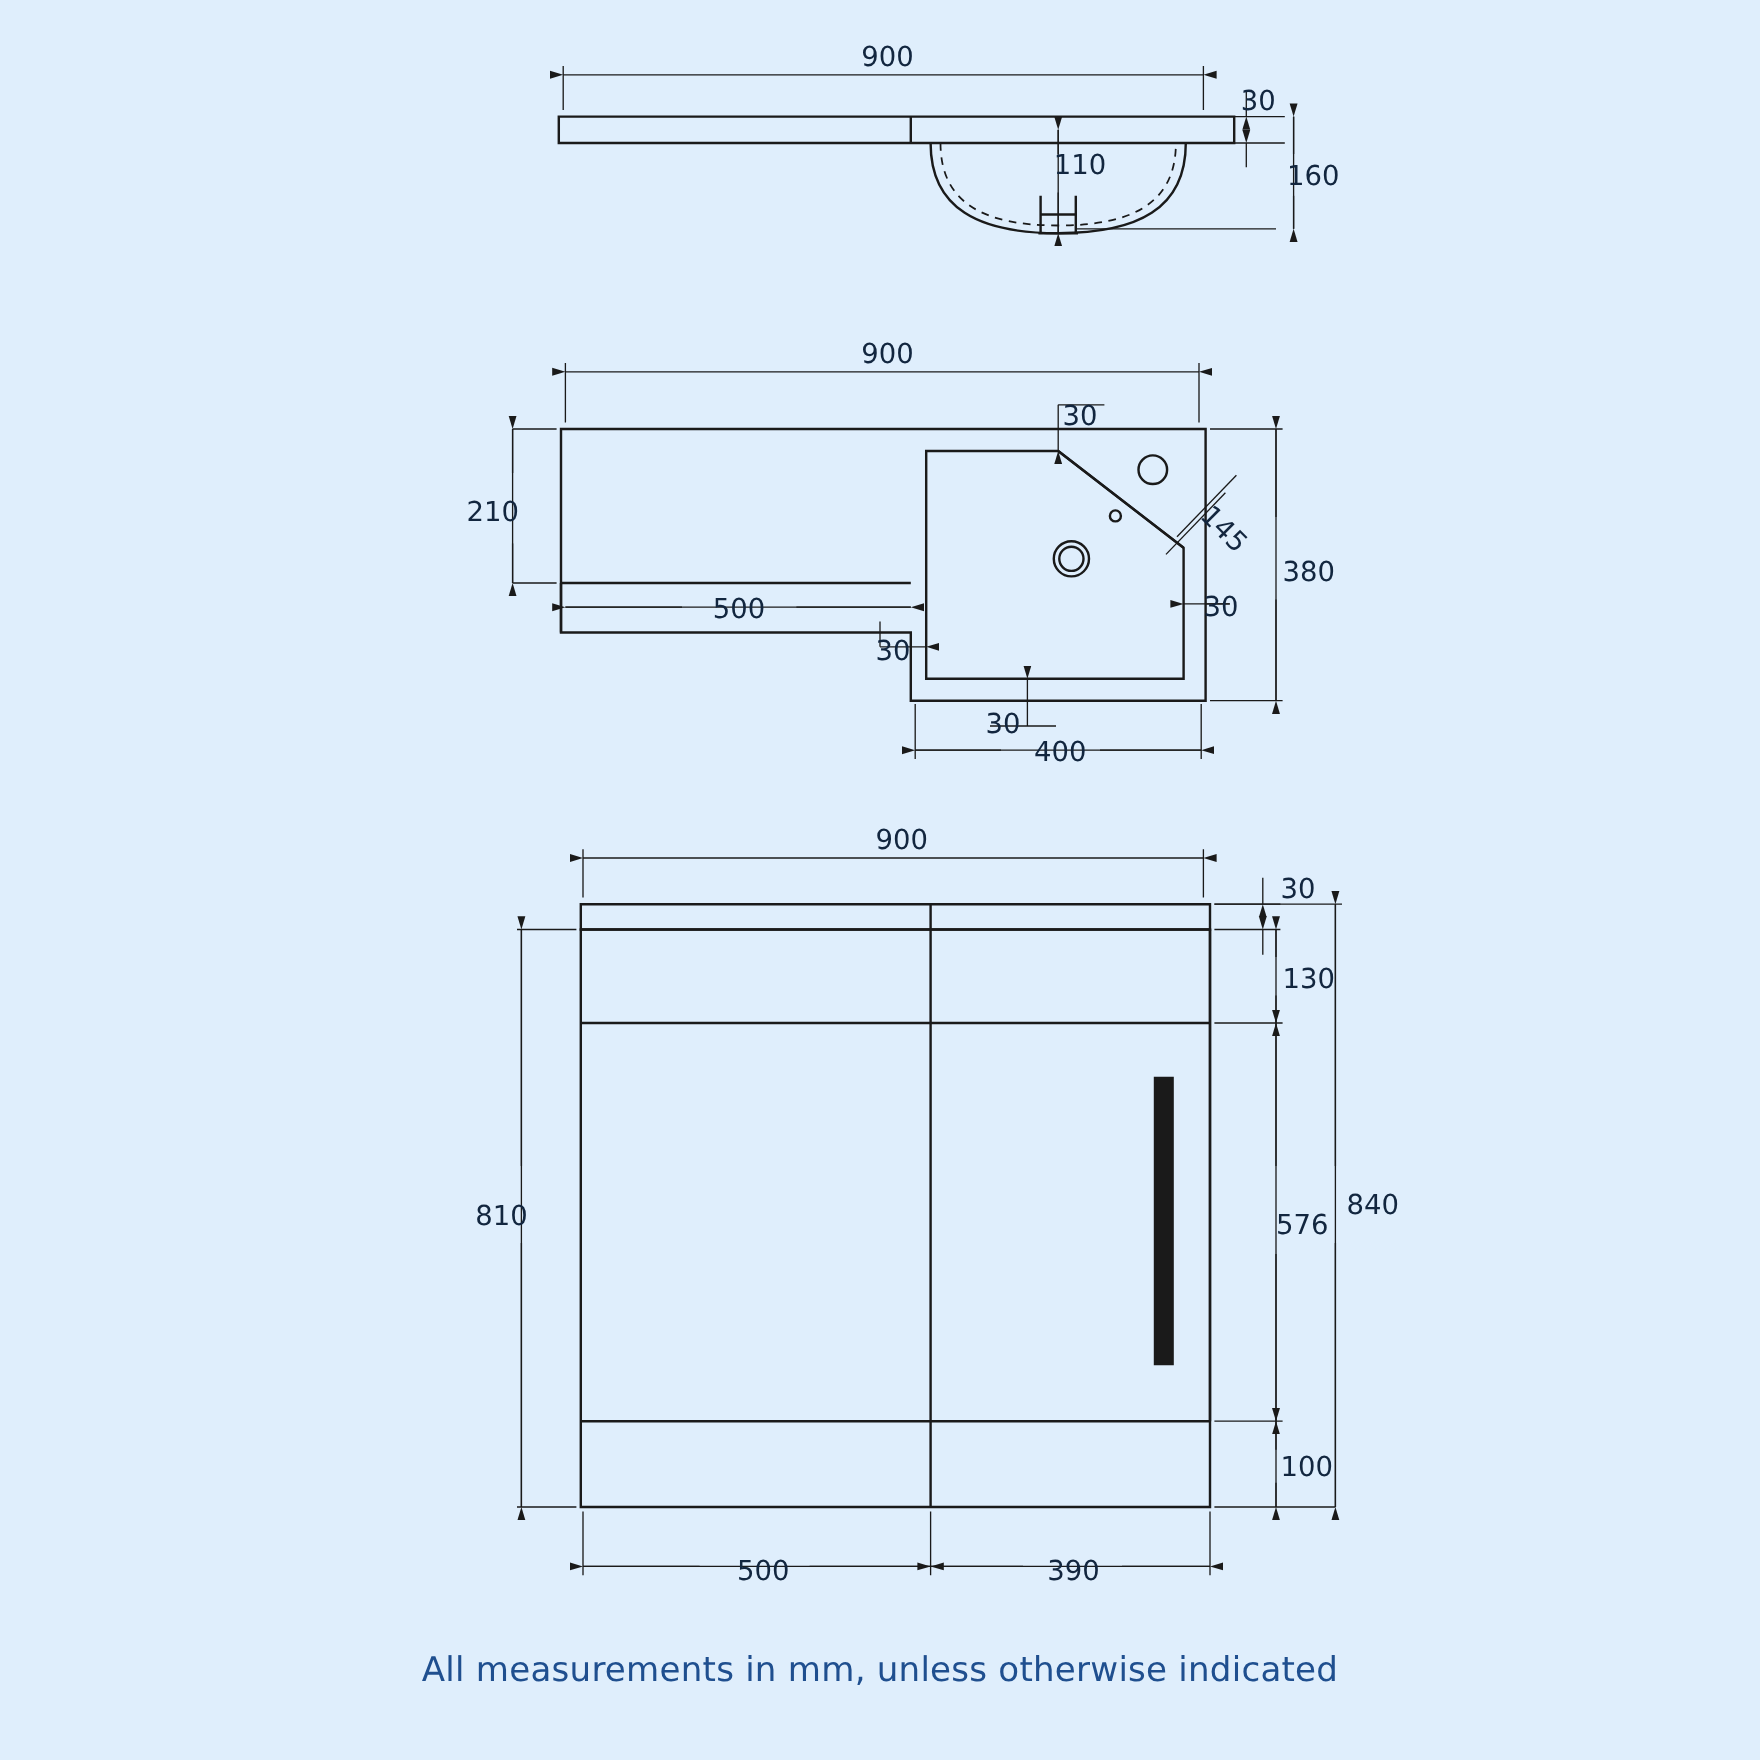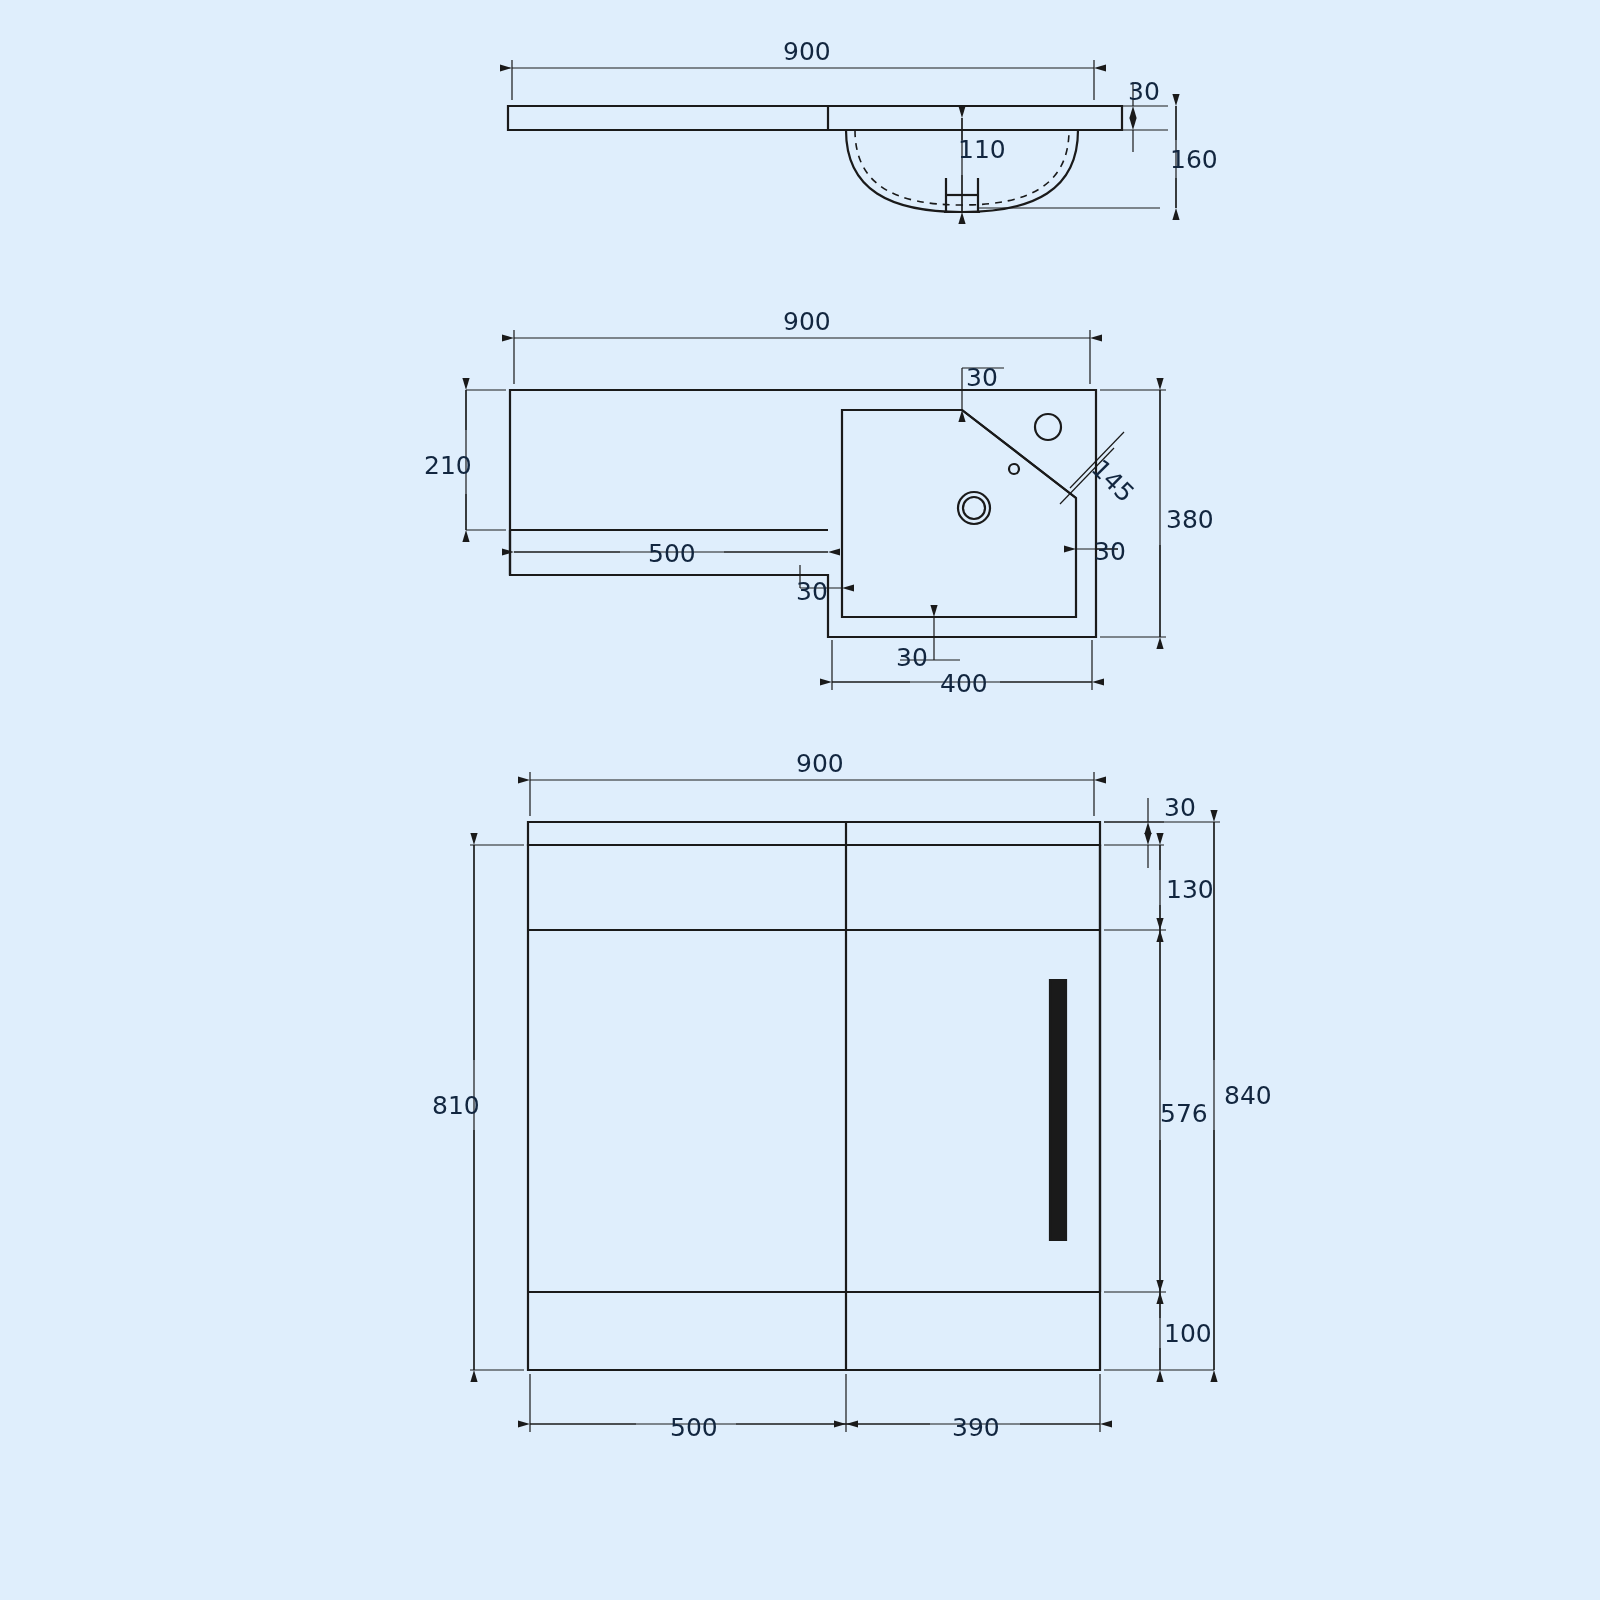--- a/index.html
+++ b/index.html
@@ -236,13 +236,14 @@
     <text class="dimtext" x="1164" y="816">30</text>
     <text class="dimtext" x="1166" y="898">130</text>
     <text class="dimtext" x="432" y="1114">810</text>
     <text class="dimtext" x="1160" y="1122">576</text>
     <text class="dimtext" x="1164" y="1342">100</text>
     <text class="dimtext" x="1224" y="1104">840</text>
     <text class="dimtext" x="670" y="1436">500</text>
     <text class="dimtext" x="952" y="1436">390</text>
   </svg>
 
+  <div class="footnote">All measurements in mm, unless otherwise indicated</div>
 </div>
 
 </body></html>

